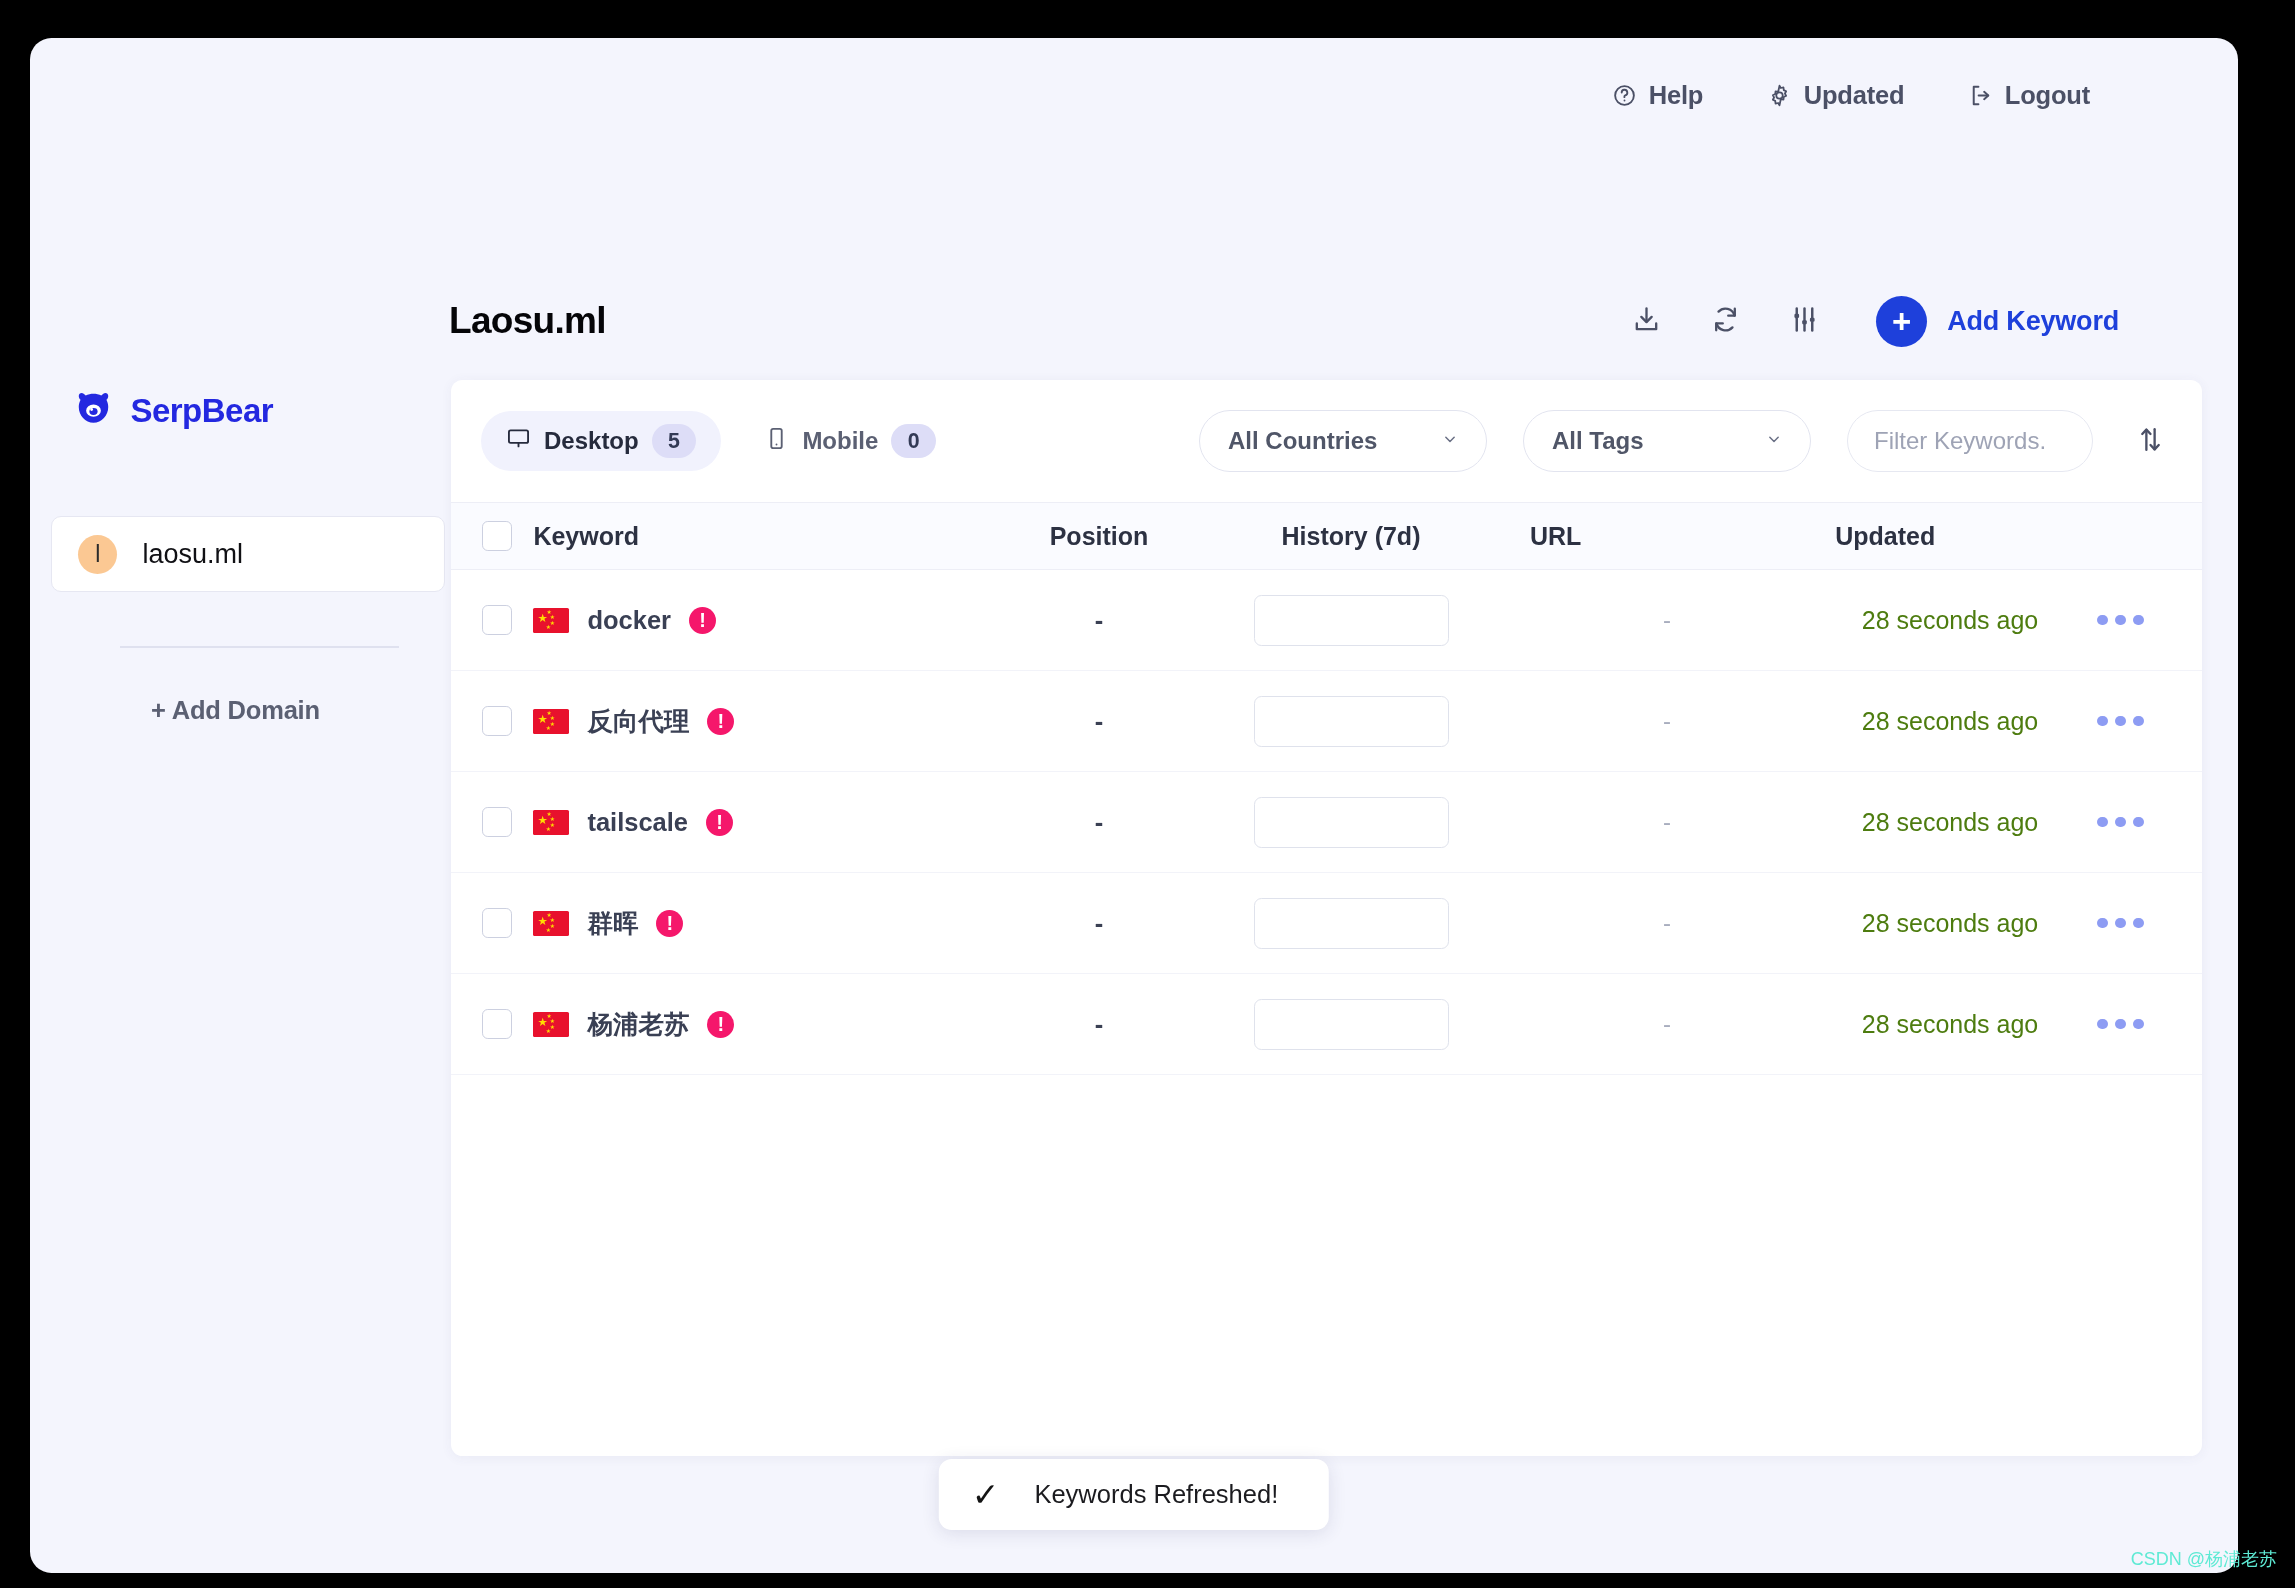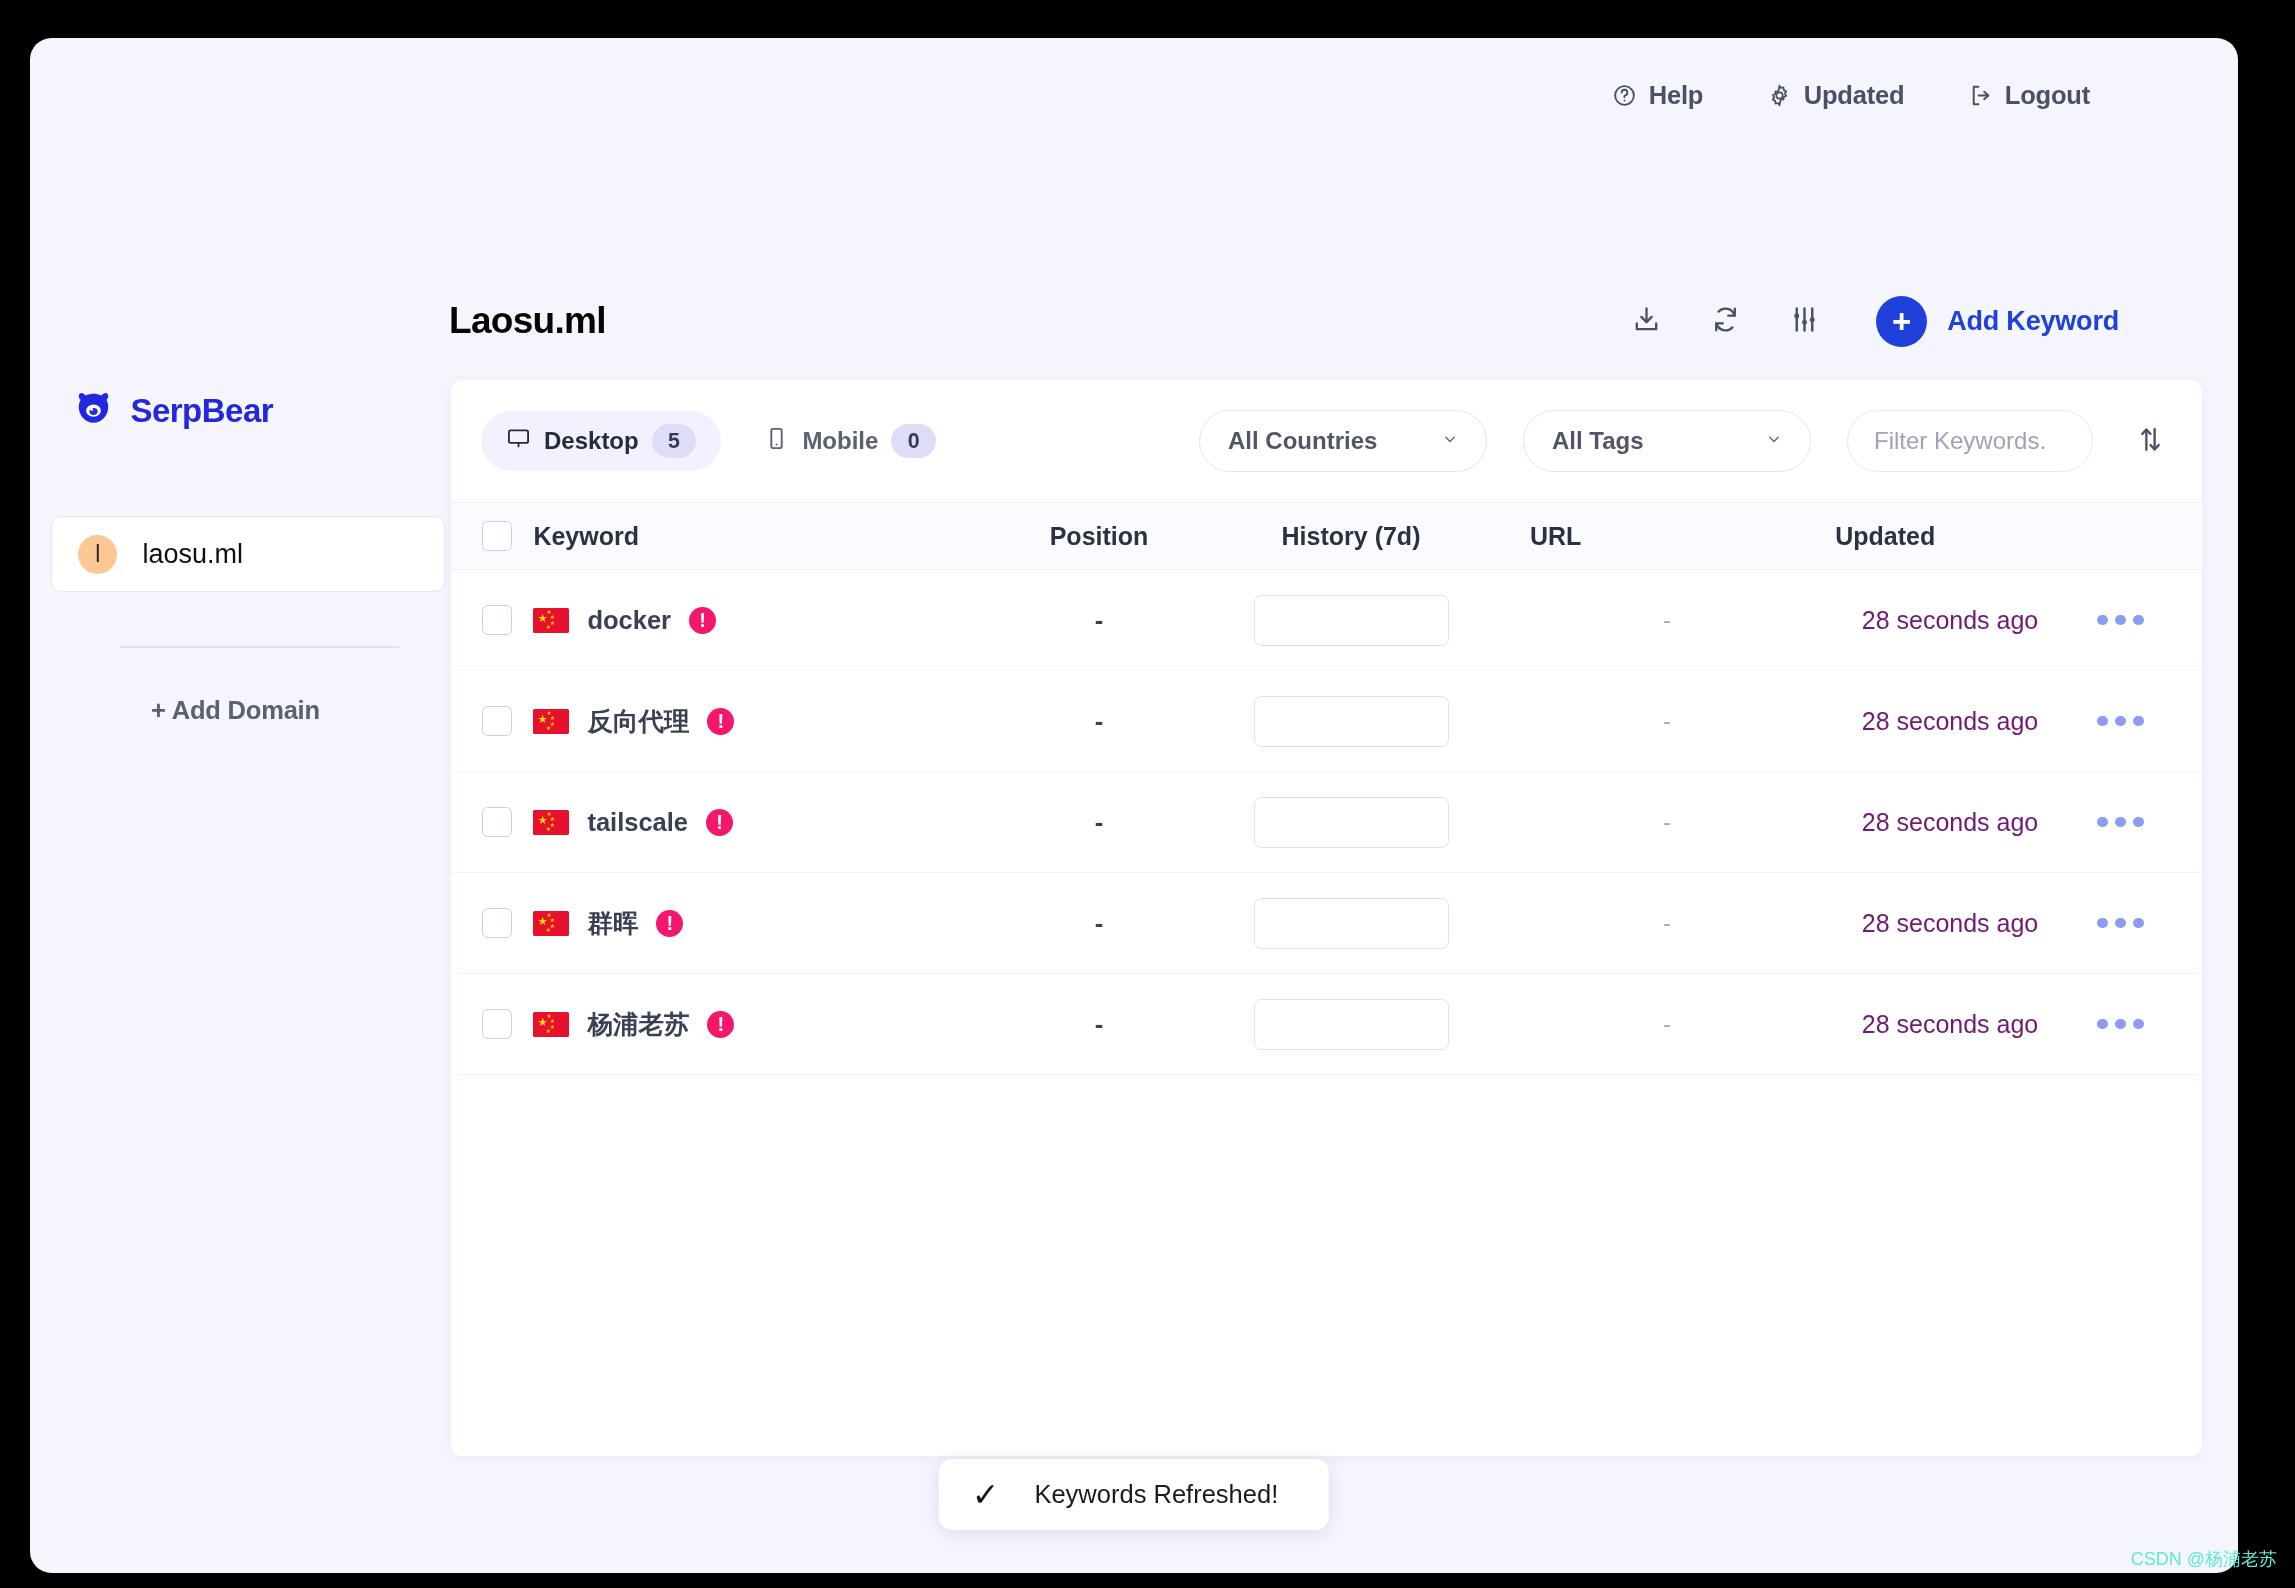--- a/index.html
+++ b/index.html
@@ -157,21 +157,21 @@
     width: 27px; height: 27px; border-radius: 50%; background: #f5176b;
     color: #ffffff; font-size: 20px; font-weight: 700; line-height: 27px;
     text-align: center; margin-left: 18px; flex: none; cursor: pointer;
   }
   .pos-val { font-size: 25.5px; font-weight: 700; color: #3a4054; }
   .history-box {
     width: 195px; height: 51px; border: 0.8px solid #dfe2ec; border-radius: 7.4px;
     background: #fff;
   }
   .url-val { font-size: 24px; color: #a8adbe; }
-  .updated-val { font-size: 25px; color: #701a75; margin-top: 48px; }
+  .updated-val { font-size: 25px; color: #4d7c0f; margin-top: 48px; }
   .dots { display: flex; gap: 7.4px; cursor: pointer; }
   .dots span { width: 10.7px; height: 10.7px; border-radius: 50%; background: #8d9cf3; display: block; }
   
   #toast {
     position: absolute; left: 50%; transform: translateX(-50%);
     bottom: 43px;
     background: #ffffff; border-radius: 13px;
     box-shadow: 0 3.3px 18px rgba(40,40,90,0.12);
     height: 71px; min-width: 308px;
     display: flex; align-items: center; gap: 35px;

